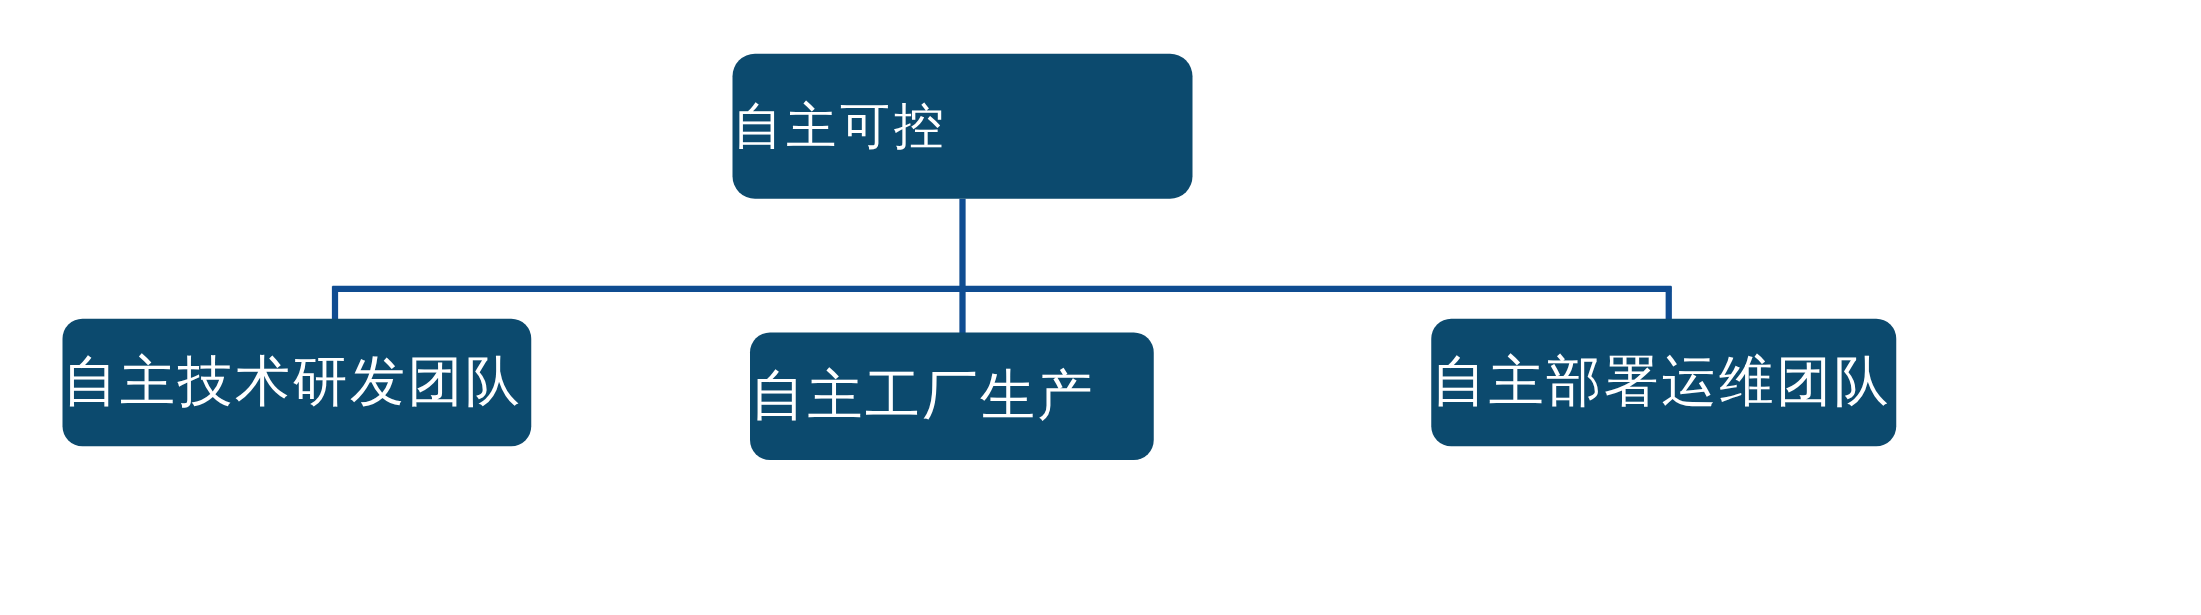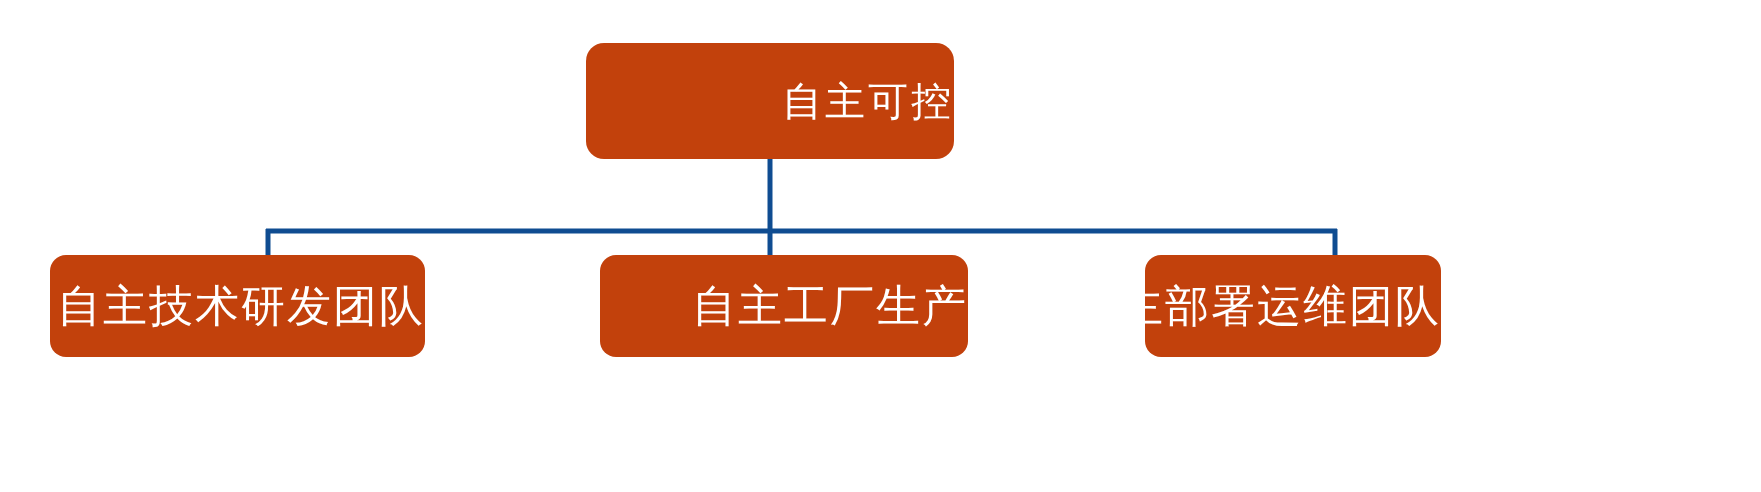--- a/index.html
+++ b/index.html
@@ -24,25 +24,25 @@
     left: 0;
     top: 0;
     width: 1761px;
     height: 492px;
     pointer-events: none;
   }
   
   .node {
     position: absolute;
     box-sizing: border-box;
-    background: #c2410c;
+    background: #0c4a6e;
     border-radius: 16px;
     display: flex;
     align-items: center;
-    justify-content: flex-end;
+    justify-content: flex-start;
     color: #ffffff;
     text-align: center;
     line-height: 1.1;
     white-space: nowrap;
   }
   .node-label {
     display: block;
     color: #ffffff;
     font-weight: 400;
   }
@@ -60,28 +60,28 @@
   }
   
   #node-child-0 {
     left: 50px;
     top: 255px;
     width: 375px;
     height: 102px;
   }
   #node-child-1 {
     left: 600px;
-    top: 255px;
-    width: 368px;
+    top: 266px;
+    width: 323px;
     height: 102px;
   }
   #node-child-2 {
     left: 1145px;
     top: 255px;
-    width: 296px;
+    width: 372px;
     height: 102px;
   }
   .node-child .node-label {
     font-size: 44px;
     letter-spacing: 2px;
   }
 </style>
 </head>
 <body>
 

